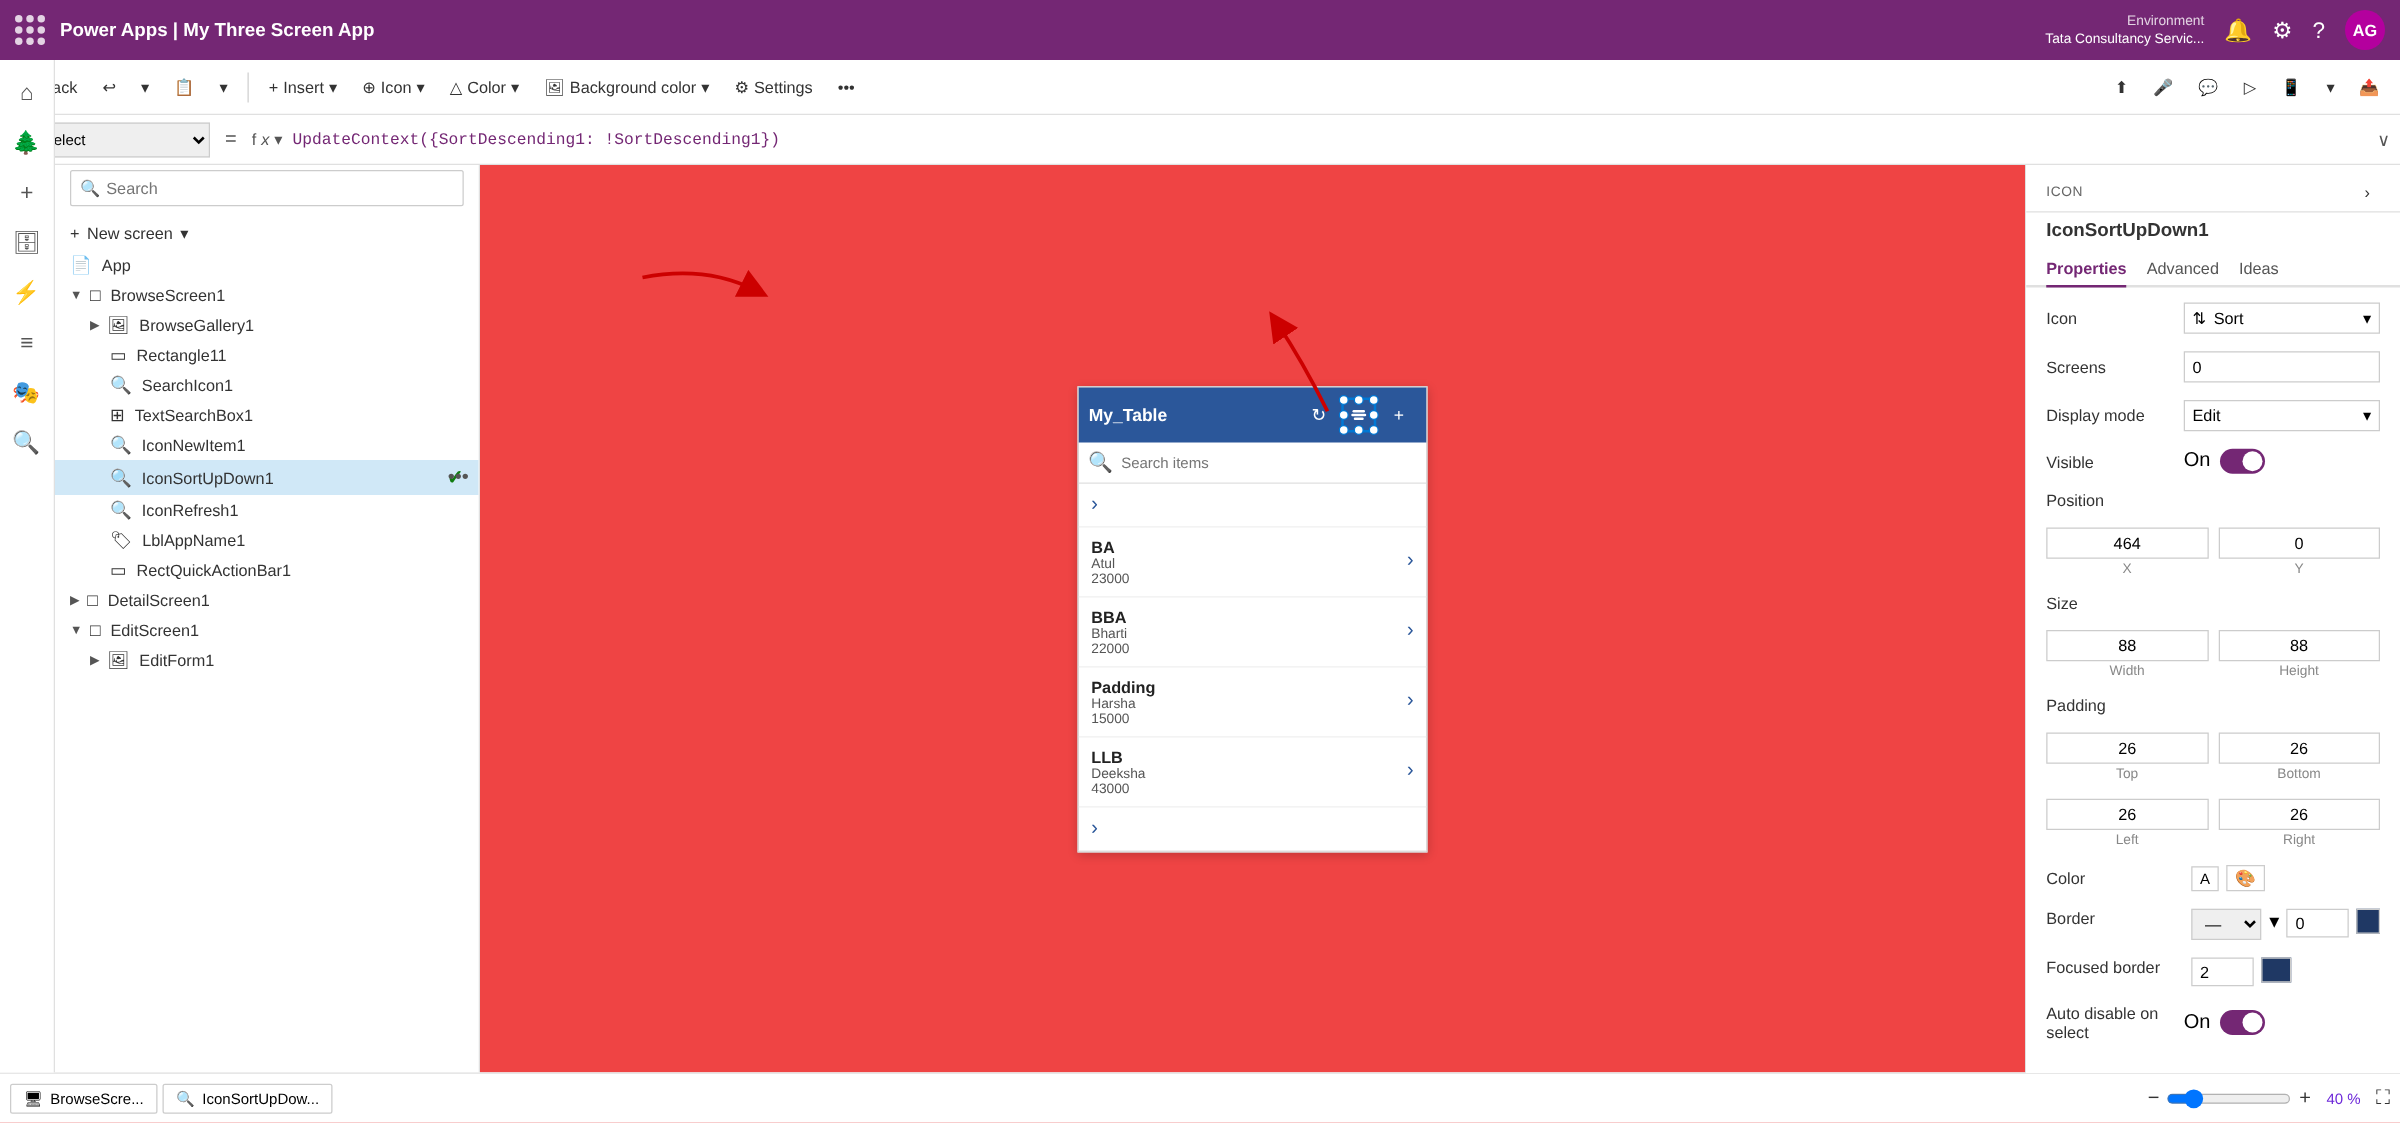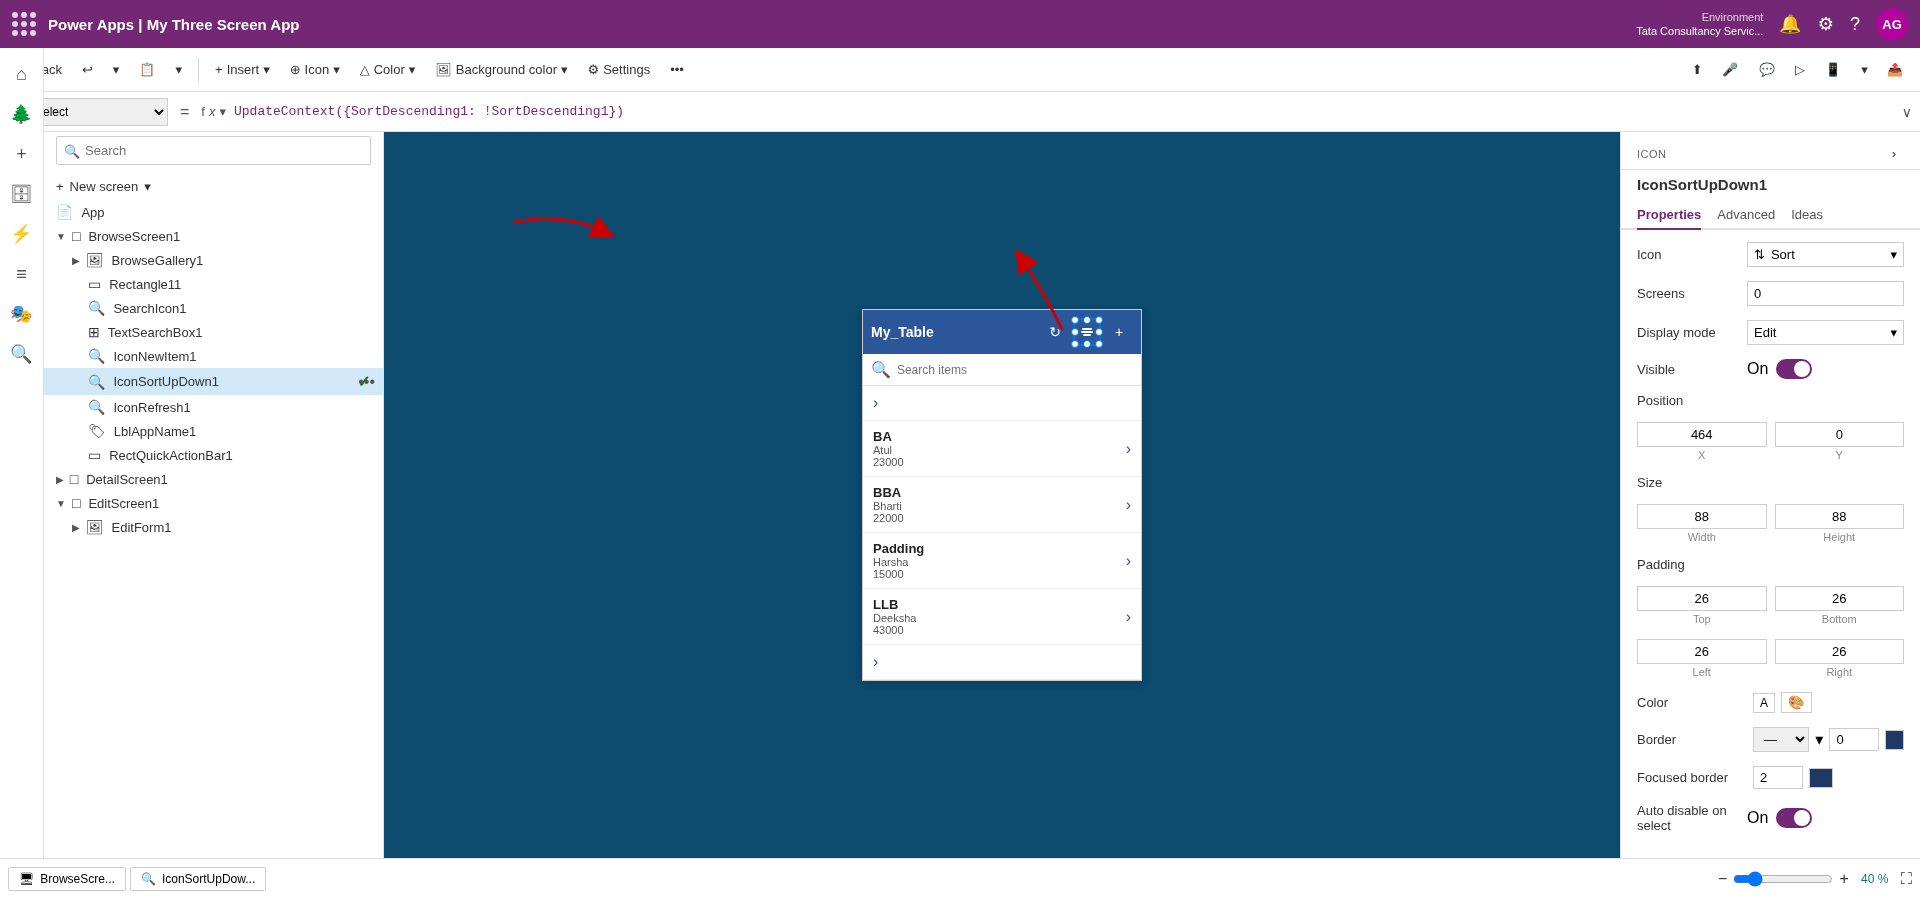--- a/index.html
+++ b/index.html
@@ -87,21 +87,21 @@
     .tree-indent-1 { padding-left: 28px; }
     .tree-indent-2 { padding-left: 44px; }
     .tree-chevron { font-size: 10px; color: #555; margin-right: 2px; }
     .tree-item-icon { font-size: 14px; margin-right: 4px; }
     .tree-item-text { flex: 1; }
     .tree-item-more { display: none; position: absolute; right: 8px; font-size: 16px; color: #555; }
     .tree-item:hover .tree-item-more, .tree-item.highlighted .tree-item-more { display: block; }
     .checkmark { color: #107c10; font-size: 16px; font-weight: bold; margin-left: 4px; }
 
     
-    .canvas-area { flex: 1; background: #0c4a6e; display: flex; align-items: center; justify-content: center; position: relative; overflow: hidden; }
+    .canvas-area { flex: 1; background: #ef4444; display: flex; align-items: center; justify-content: center; position: relative; overflow: hidden; }
 
     
     .app-frame { width: 280px; background: white; border: 1px solid #ccc; box-shadow: 0 2px 8px rgba(0,0,0,0.2); position: relative; }
     .app-header { background: #2b579a; display: flex; align-items: center; padding: 0 8px; height: 44px; color: white; }
     .app-header-title { flex: 1; font-size: 14px; font-weight: 600; }
     .app-header-icons { display: flex; gap: 4px; }
     .app-header-icon { width: 28px; height: 28px; display: flex; align-items: center; justify-content: center; cursor: pointer; font-size: 14px; color: white; }
     .app-search { display: flex; align-items: center; padding: 6px 8px; border-bottom: 1px solid #e0e0e0; gap: 6px; }
     .app-search input { flex: 1; border: none; outline: none; font-size: 12px; }
     .list-item { display: flex; align-items: center; padding: 8px 10px; border-bottom: 1px solid #f0f0f0; cursor: pointer; }
@@ -138,40 +138,40 @@
     .prop-select { width: 100%; border: 1px solid #ccc; padding: 4px 6px; font-size: 13px; background: white; cursor: pointer; display: flex; align-items: center; justify-content: space-between; }
     .prop-input { width: 100%; border: 1px solid #ccc; padding: 4px 6px; font-size: 13px; }
     .prop-row-2col { display: flex; gap: 8px; margin-bottom: 14px; }
     .prop-col { flex: 1; }
     .prop-col-label { font-size: 11px; color: #888; text-align: center; margin-top: 2px; }
     .prop-col input { width: 100%; border: 1px solid #ccc; padding: 4px 6px; font-size: 13px; text-align: center; }
     .toggle-on { background: #742774; border-radius: 10px; width: 36px; height: 20px; display: flex; align-items: center; padding: 2px; cursor: pointer; }
     .toggle-on::after { content: ''; width: 16px; height: 16px; background: white; border-radius: 50%; margin-left: auto; }
     .color-swatch { width: 24px; height: 20px; border: 1px solid #ccc; cursor: pointer; display: inline-block; }
     .prop-row-color { display: flex; align-items: center; margin-bottom: 14px; gap: 6px; }
-    .border-row { display: flex; align-items: center; gap: 6px; margin-bottom: 14px; }
+    .border-row { display: flex; align-items: flex-start; gap: 6px; margin-bottom: 14px; }
     .border-select { border: 1px solid #ccc; padding: 3px 6px; font-size: 13px; width: 70px; }
     .border-input { border: 1px solid #ccc; padding: 3px 6px; font-size: 13px; width: 50px; }
     .icon-sort { display: inline-flex; flex-direction: column; gap: 1px; align-items: center; justify-content: center; }
     .icon-sort-line { width: 12px; height: 2px; background: currentColor; border-radius: 1px; }
     .icon-sort-line:nth-child(1) { width: 10px; }
     .icon-sort-line:nth-child(2) { width: 12px; }
     .icon-sort-line:nth-child(3) { width: 8px; }
 
     
     .bottom-bar {
       position: absolute; bottom: 0; left: 0; right: 0;
       height: 40px; background: white; border-top: 1px solid #e0e0e0;
       display: flex; align-items: center; padding: 0 8px; gap: 4px;
     }
     .bottom-tab { display: flex; align-items: center; gap: 6px; padding: 4px 10px; border: 1px solid #ccc; border-radius: 2px; font-size: 12px; cursor: pointer; background: white; }
     .zoom-controls { display: flex; align-items: center; gap: 6px; margin-left: auto; }
     .zoom-btn { background: none; border: none; cursor: pointer; font-size: 16px; color: #333; }
     .zoom-slider { width: 100px; }
-    .zoom-value { font-size: 12px; color: #0f766e; width: 40px; text-align: center; }
+    .zoom-value { font-size: 12px; color: #6d28d9; width: 40px; text-align: center; }
     .fullscreen-btn { background: none; border: none; cursor: pointer; font-size: 16px; color: #333; }
 
     
     .side-icons { position: absolute; left: 0; top: 48px; bottom: 40px; width: 44px; background: white; border-right: 1px solid #e0e0e0; display: flex; flex-direction: column; align-items: center; padding: 8px 0; gap: 4px; z-index: 10; }
     .side-icon-btn { width: 36px; height: 36px; display: flex; align-items: center; justify-content: center; border: none; background: none; cursor: pointer; border-radius: 2px; font-size: 18px; color: #555; }
     .side-icon-btn.active { color: #742774; }
   </style>
 </head>
 <body>
 

